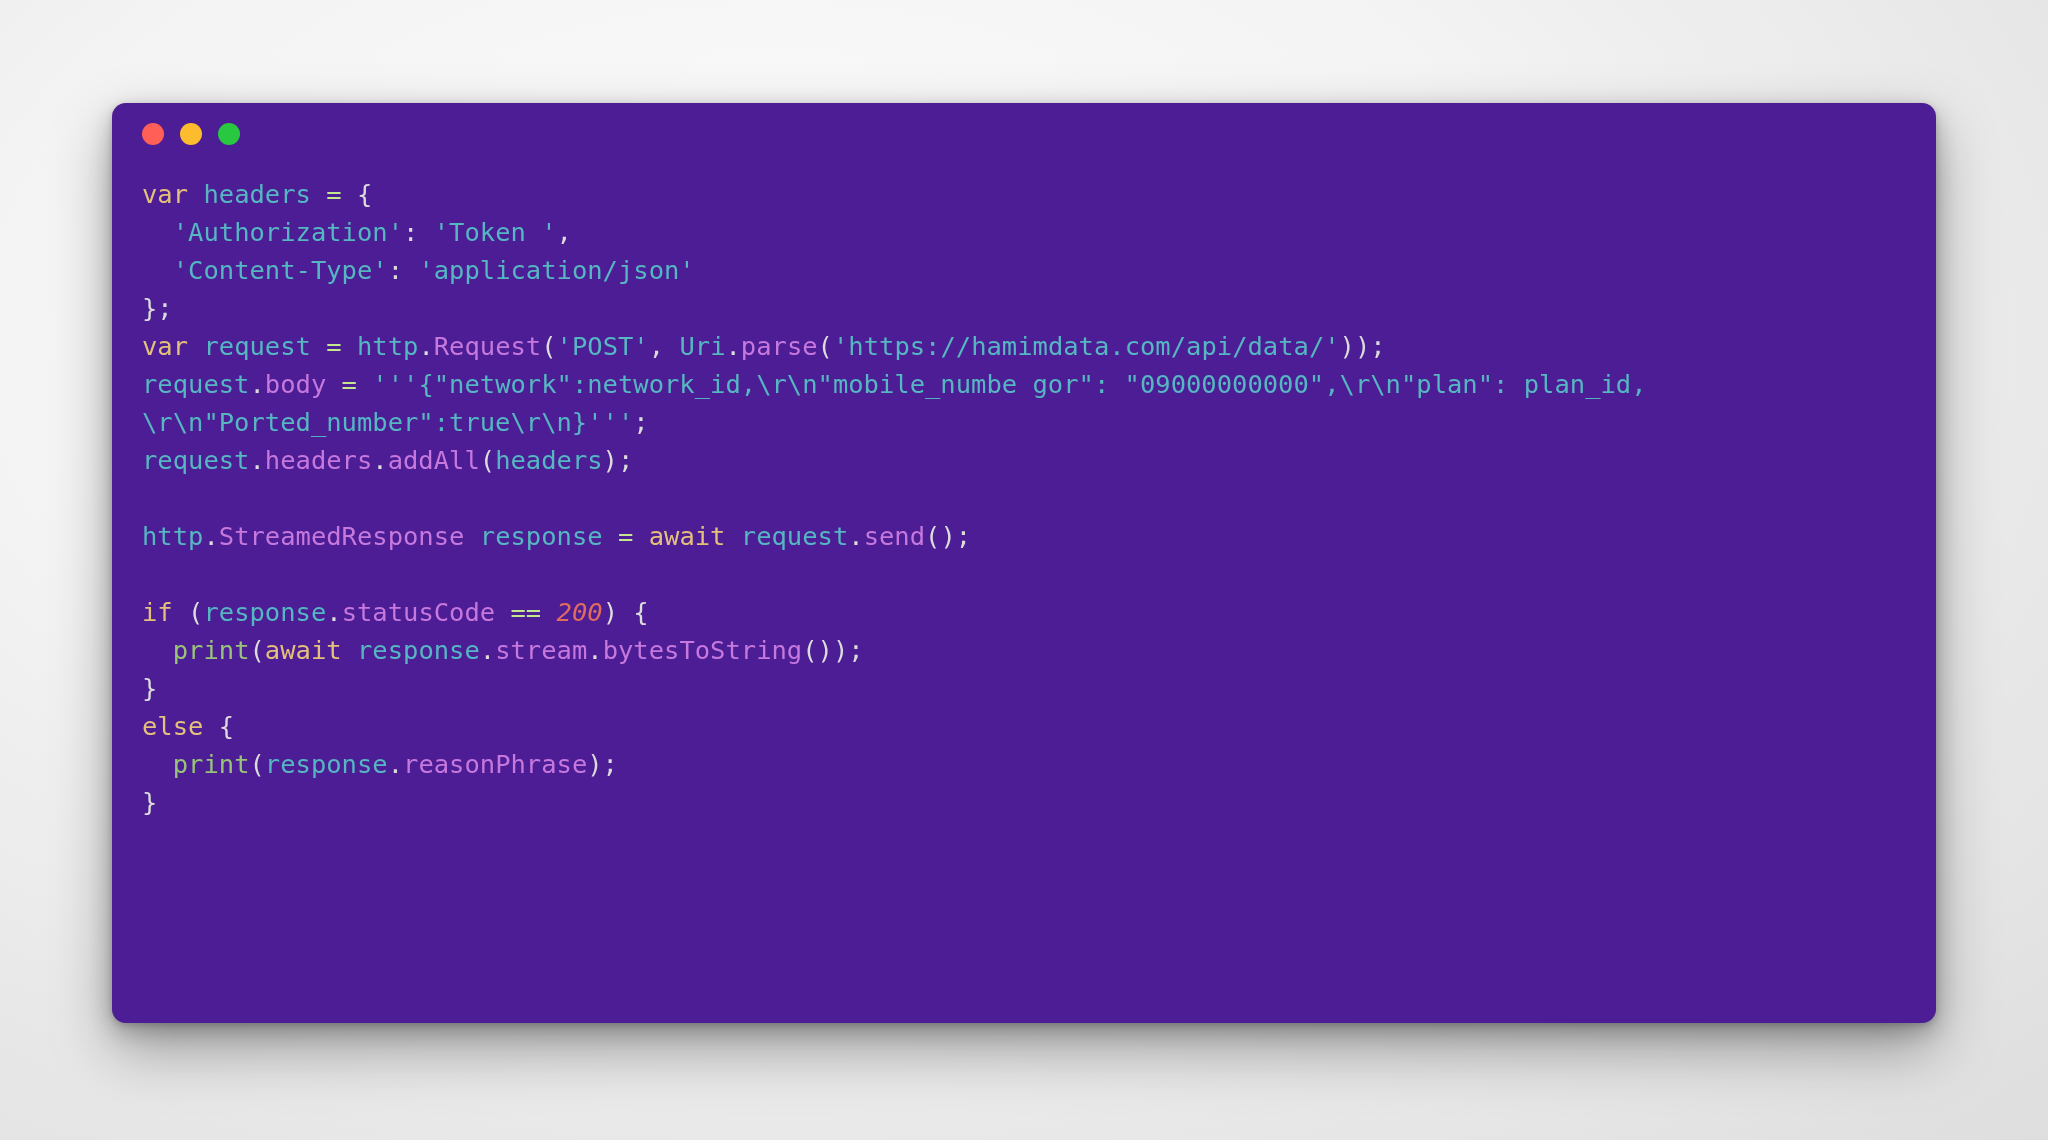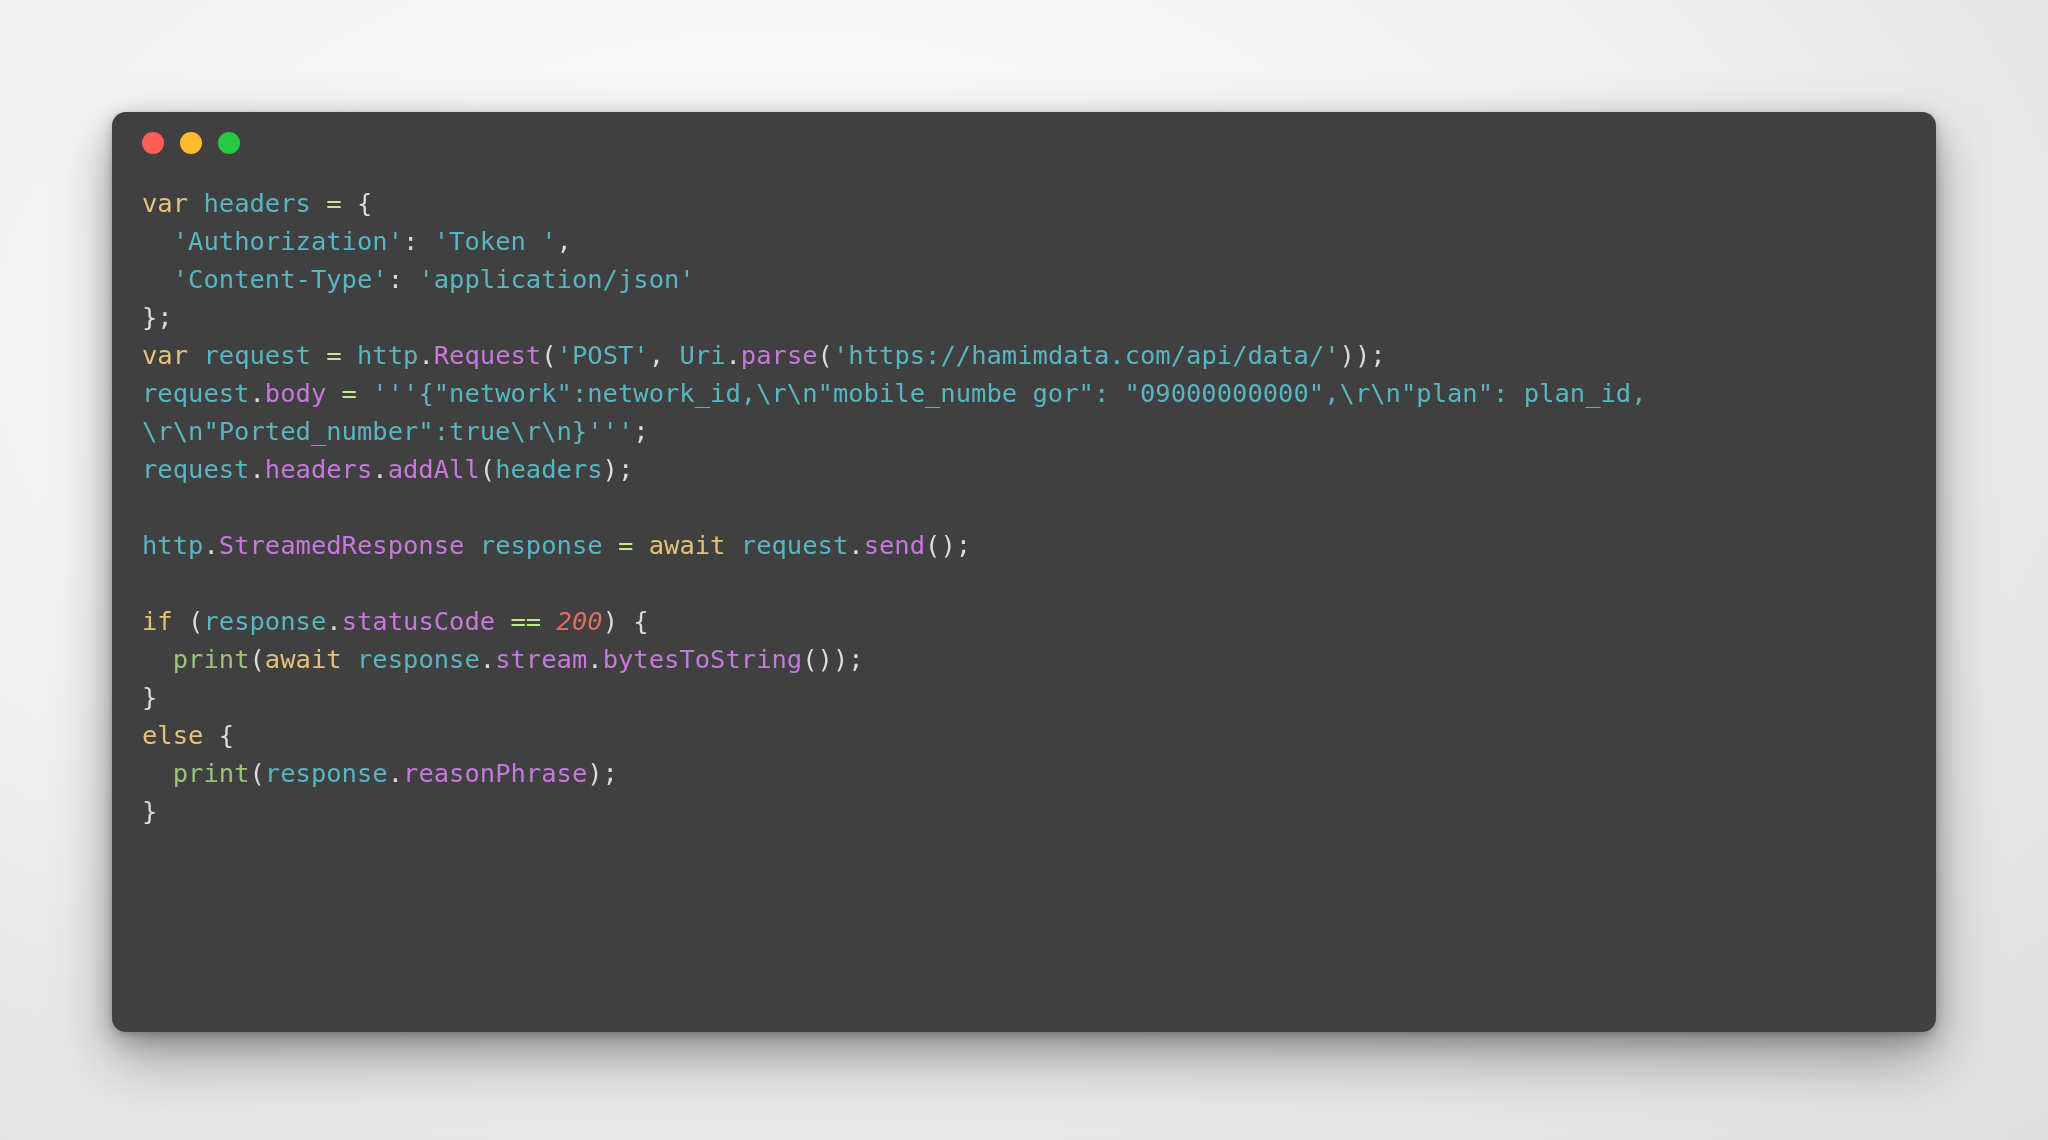--- a/index.html
+++ b/index.html
@@ -14,24 +14,24 @@
     background: radial-gradient(ellipse at 38% 30%, #fdfdfd 0%, #f4f4f4 42%, #e9e9e9 70%, #dedede 100%);
     font-family: "DejaVu Sans Mono", monospace;
     display: flex;
     align-items: flex-start;
     justify-content: center;
   }
 
   .window {
     position: absolute;
     left: 112px;
-    top: 112px;
+    top: 103px;
     width: 1824px;
     height: 920px;
-    background: #404040;
+    background: #4c1d95;
     border-radius: 14px;
     box-shadow:
       0 26px 60px rgba(0,0,0,0.34),
       0 8px 22px rgba(0,0,0,0.22),
       0 2px 6px rgba(0,0,0,0.16);
     overflow: hidden;
     box-sizing: border-box;
   }
 
   .titlebar {

